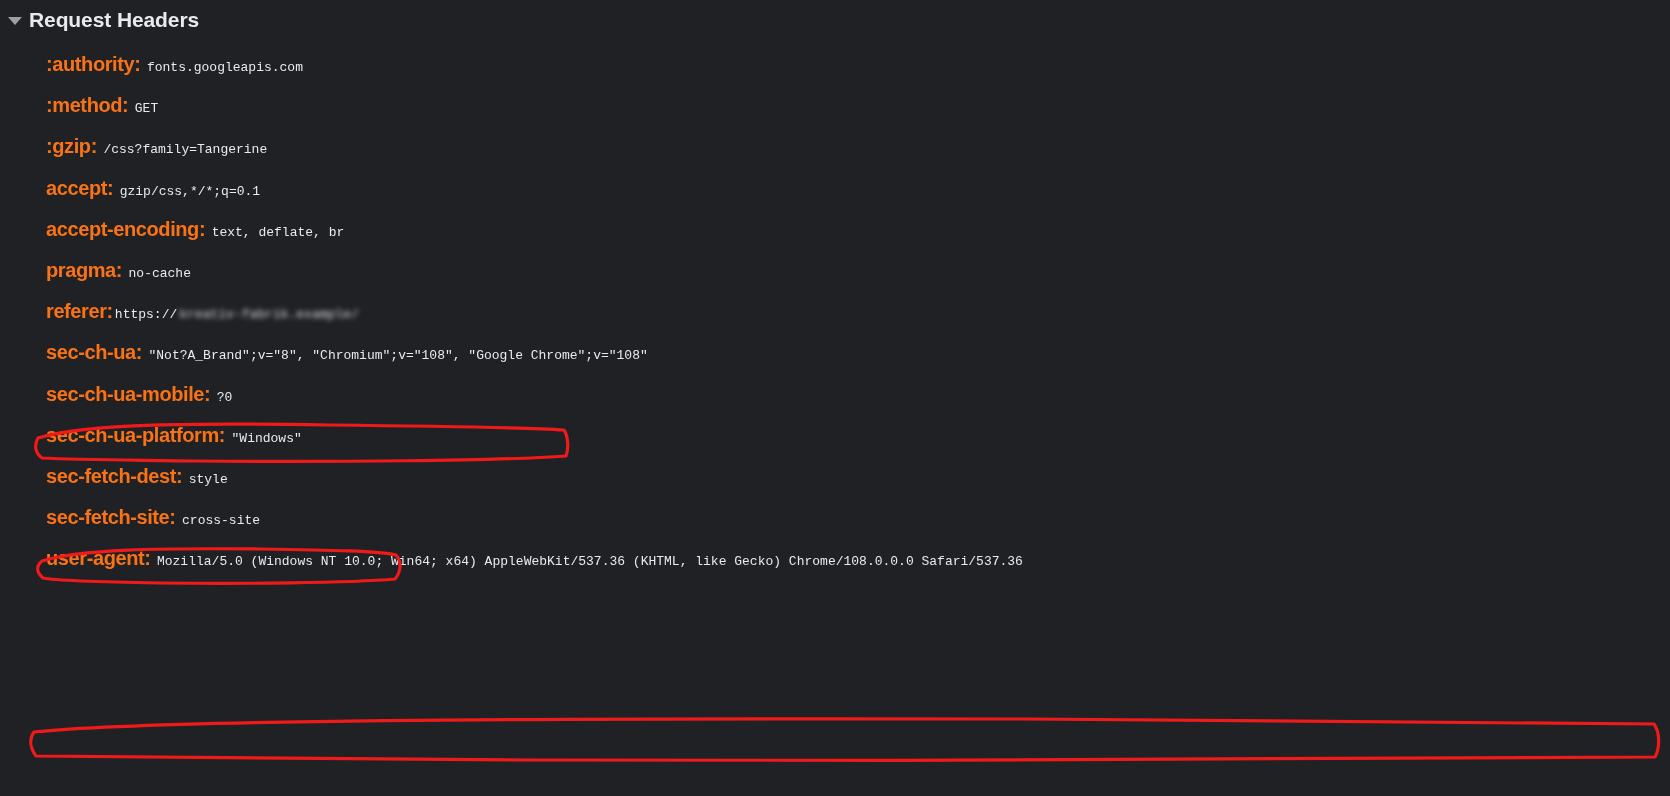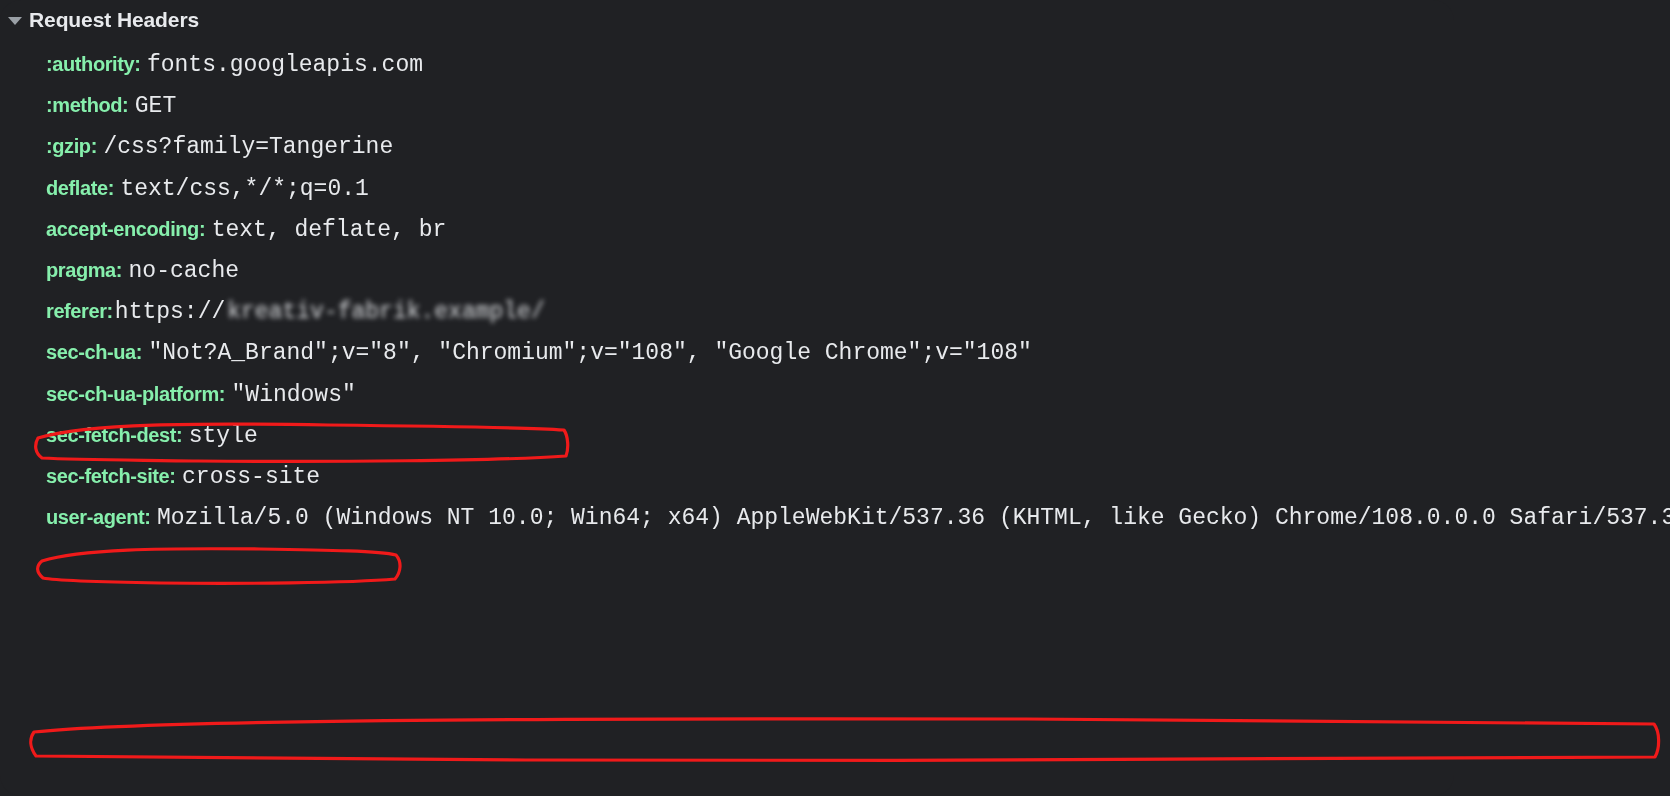--- a/index.html
+++ b/index.html
@@ -55,30 +55,30 @@
     padding-left: 46px;
     padding-top: 4px;
   }
   .header-row {
     height: 41.2px;
     line-height: 41.2px;
     white-space: nowrap;
     position: relative;
   }
   .header-name {
-    color: #86efac;
+    color: #f97316;
     font-family: "Liberation Sans", sans-serif;
     font-size: 20px;
     font-weight: bold;
     letter-spacing: -0.4px;
   }
   .header-value {
     color: #e8eaed;
     font-family: "Liberation Mono", "DejaVu Sans Mono", monospace;
-    font-size: 23px;
+    font-size: 13px;
     letter-spacing: 0px;
   }
   .header-row .header-value { padding-left: 2px; }
 
   
   .redacted {
     filter: blur(2.6px);
     opacity: 0.92;
   }
 
@@ -111,22 +111,22 @@
       <span class="header-value">GET</span>
     </div>
 
     <div class="header-row">
       <span class="header-name">:gzip:</span>
       <span class="header-value">/css?family=Tangerine</span>
     </div>
 
 
     <div class="header-row">
-      <span class="header-name">deflate:</span>
-      <span class="header-value">text/css,*/*;q=0.1</span>
+      <span class="header-name">accept:</span>
+      <span class="header-value">gzip/css,*/*;q=0.1</span>
     </div>
 
     <div class="header-row">
       <span class="header-name">accept-encoding:</span>
       <span class="header-value">text, deflate, br</span>
     </div>
 
 
 
     <div class="header-row">
@@ -136,20 +136,24 @@
 
     <div class="header-row">
       <span class="header-name">referer:</span><span class="header-value">https://</span><span class="header-value redacted">kreativ-fabrik.example/</span>
     </div>
 
     <div class="header-row">
       <span class="header-name">sec-ch-ua:</span>
       <span class="header-value">"Not?A_Brand";v="8", "Chromium";v="108", "Google Chrome";v="108"</span>
     </div>
 
+    <div class="header-row">
+      <span class="header-name">sec-ch-ua-mobile:</span>
+      <span class="header-value">?0</span>
+    </div>
 
     <div class="header-row">
       <span class="header-name">sec-ch-ua-platform:</span>
       <span class="header-value">"Windows"</span>
     </div>
 
     <div class="header-row">
       <span class="header-name">sec-fetch-dest:</span>
       <span class="header-value">style</span>
     </div>

